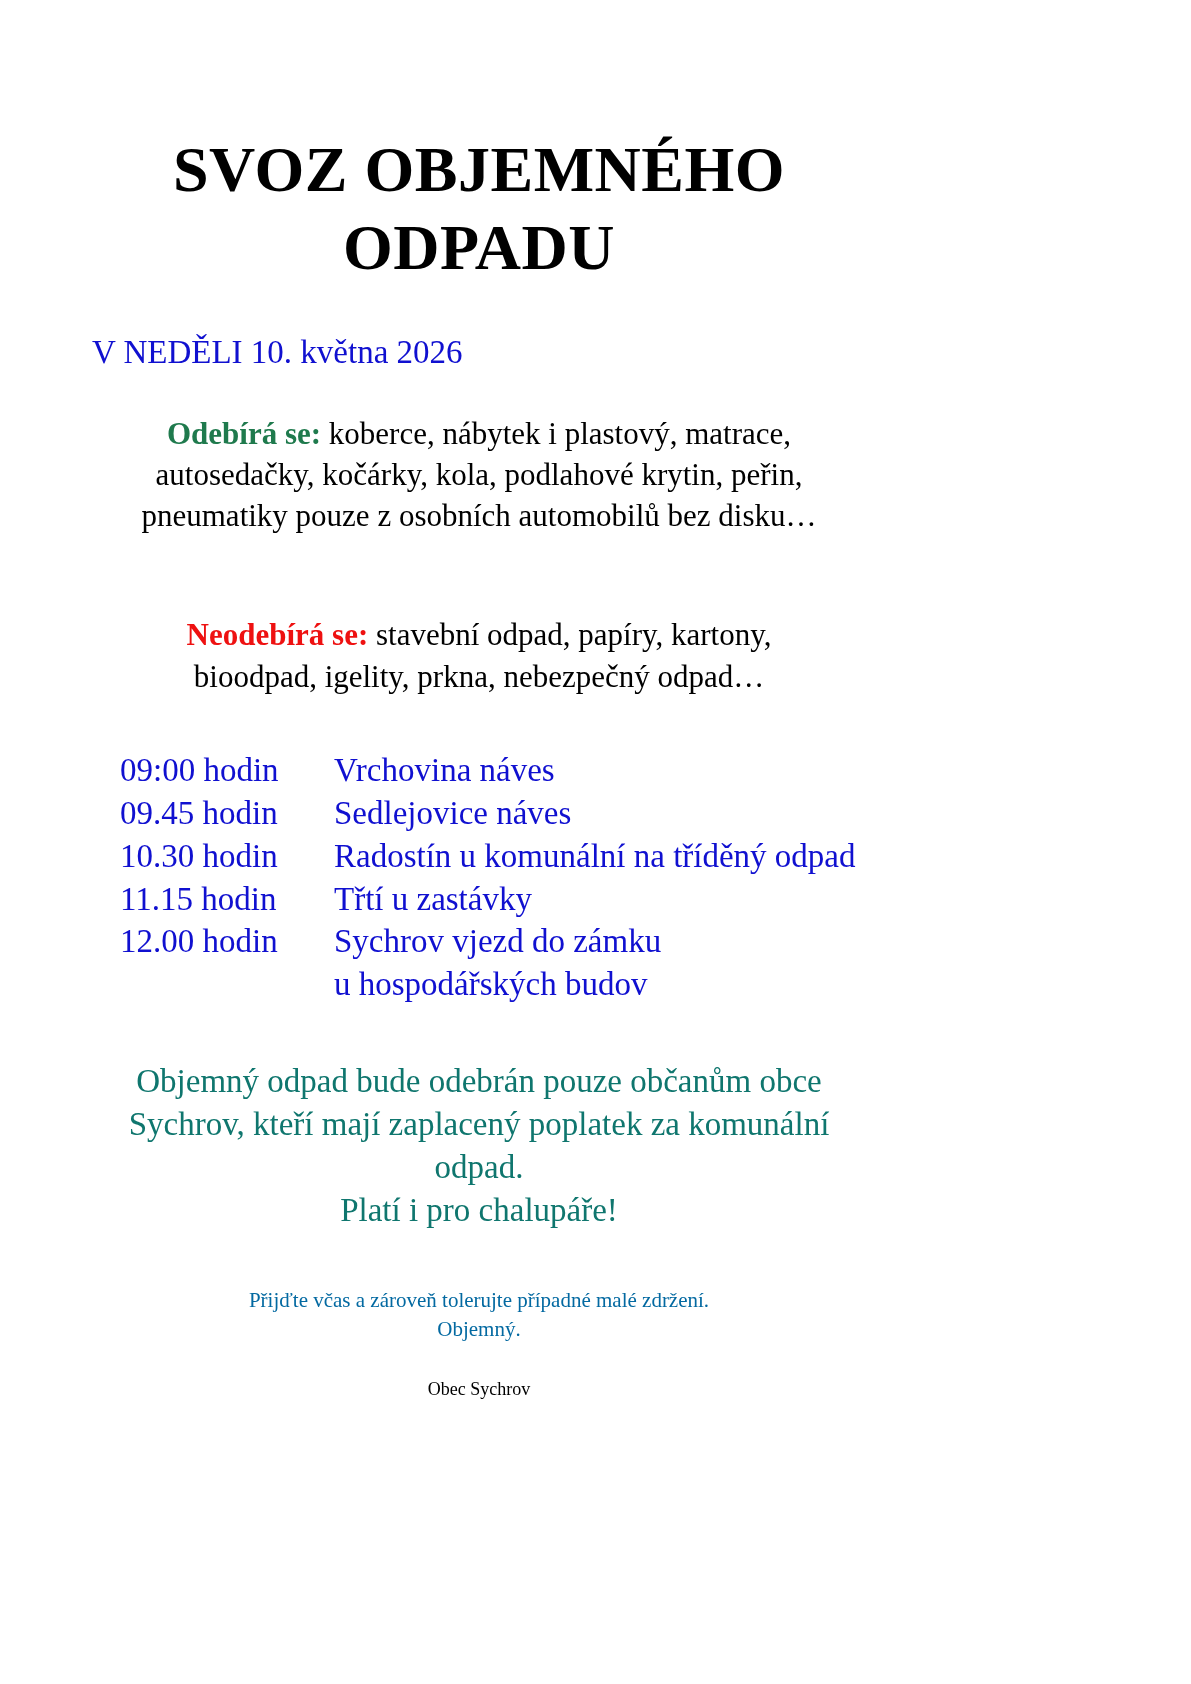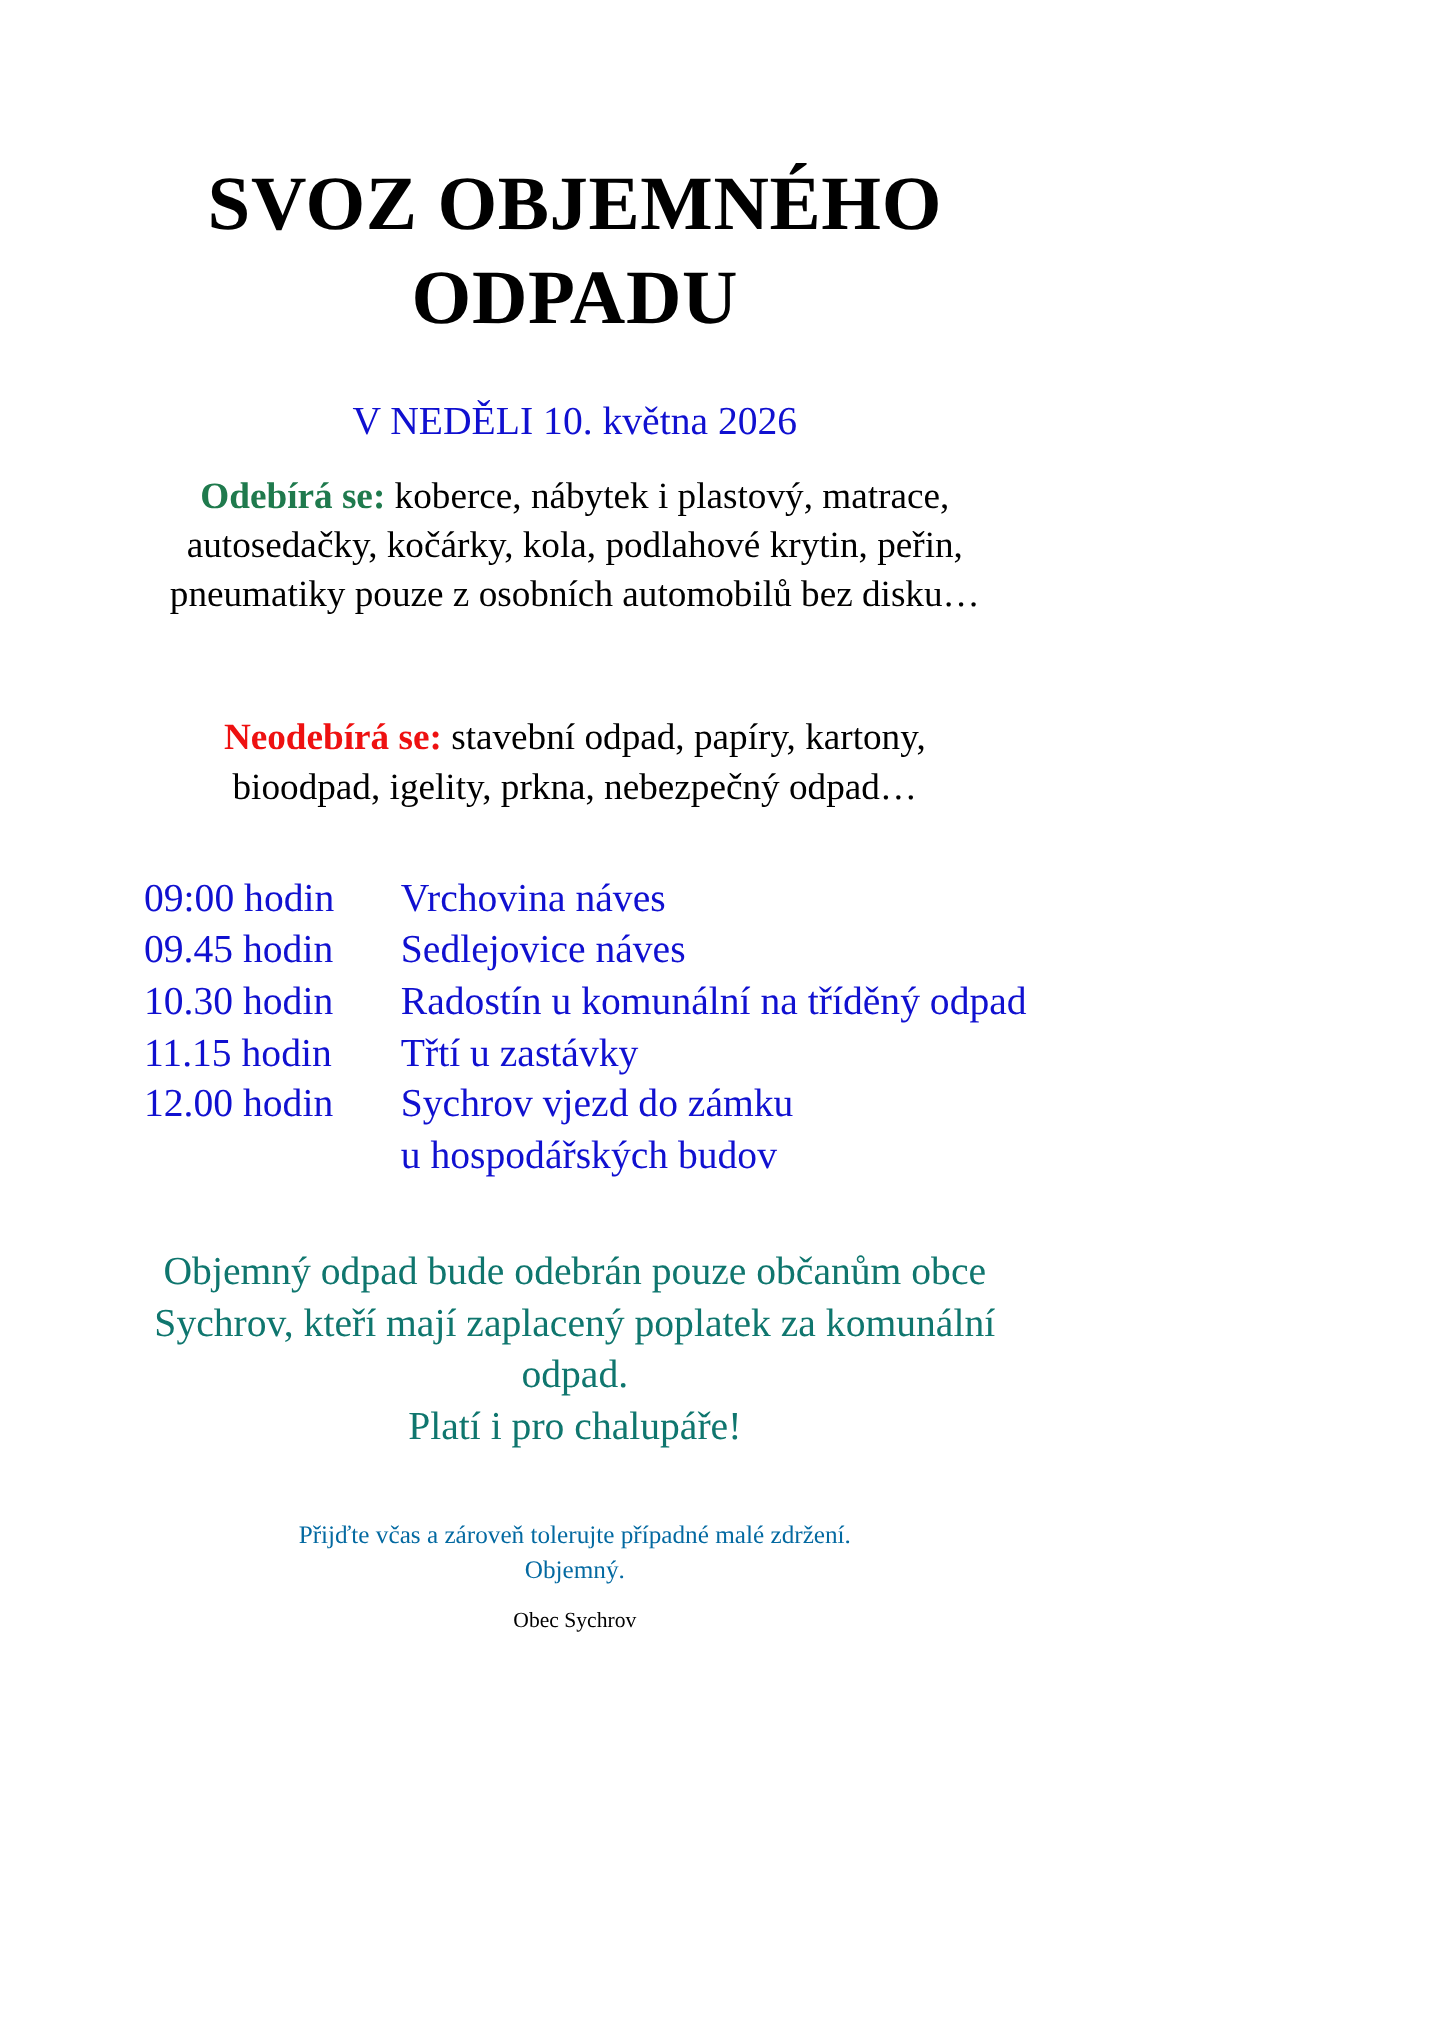--- a/index.html
+++ b/index.html
@@ -29,35 +29,35 @@
     line-height: 1.22;
     letter-spacing: 0.5px;
     color: #000000;
     margin: 0;
     padding-top: 131px;
   }
   .title-line { display: block; white-space: nowrap; }
 
   
   .date-line {
-    text-align: center;
+    text-align: left;
     font-size: 33px;
     line-height: 1.2;
     color: #1010d0;
     margin-top: 46px;
   }
 
   
   .items-block {
     text-align: center;
     font-size: 31px;
     line-height: 1.33;
     color: #000000;
   }
-  .accept-block { margin-top: 19px; }
+  .accept-block { margin-top: 40px; }
   .reject-block { margin-top: 78px; }
   .items-line { display: block; }
   .lead-accept {
     font-weight: bold;
     color: #1f7a4d;
   }
   .lead-reject {
     font-weight: bold;
     color: #ee1111;
   }
@@ -99,21 +99,21 @@
   
   .footer {
     margin-top: 54px;
     text-align: center;
     color: #0369a1;
     font-size: 21px;
     line-height: 1.4;
   }
   .footer-line { display: block; }
   .signature {
-    margin-top: 16px;
+    margin-top: 34px;
     text-align: center;
     color: #000000;
     font-size: 18px;
   }
 </style>
 </head>
 <body>
 
 <div class="page">
 

